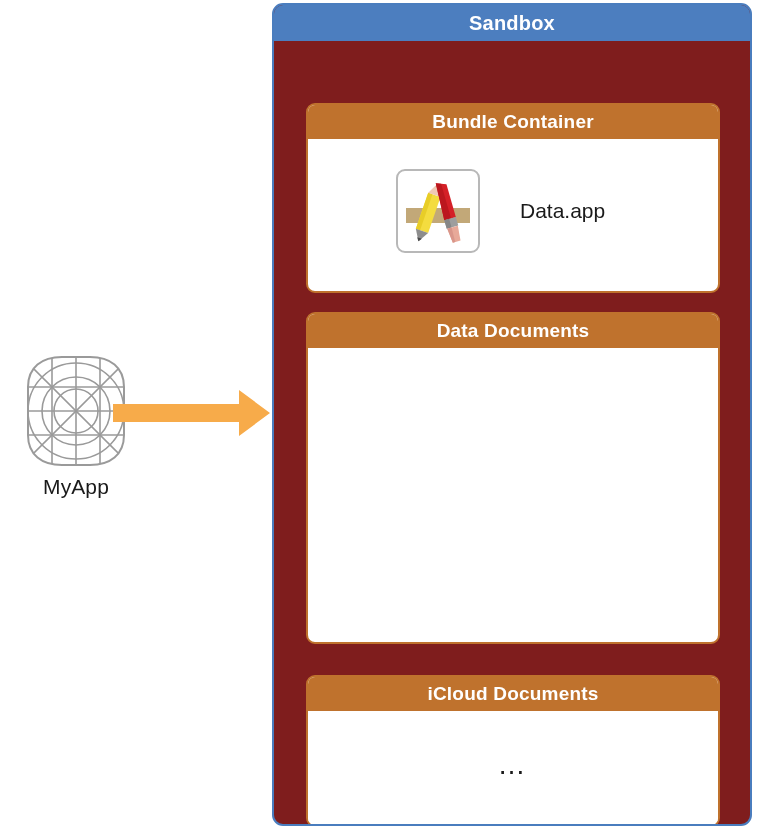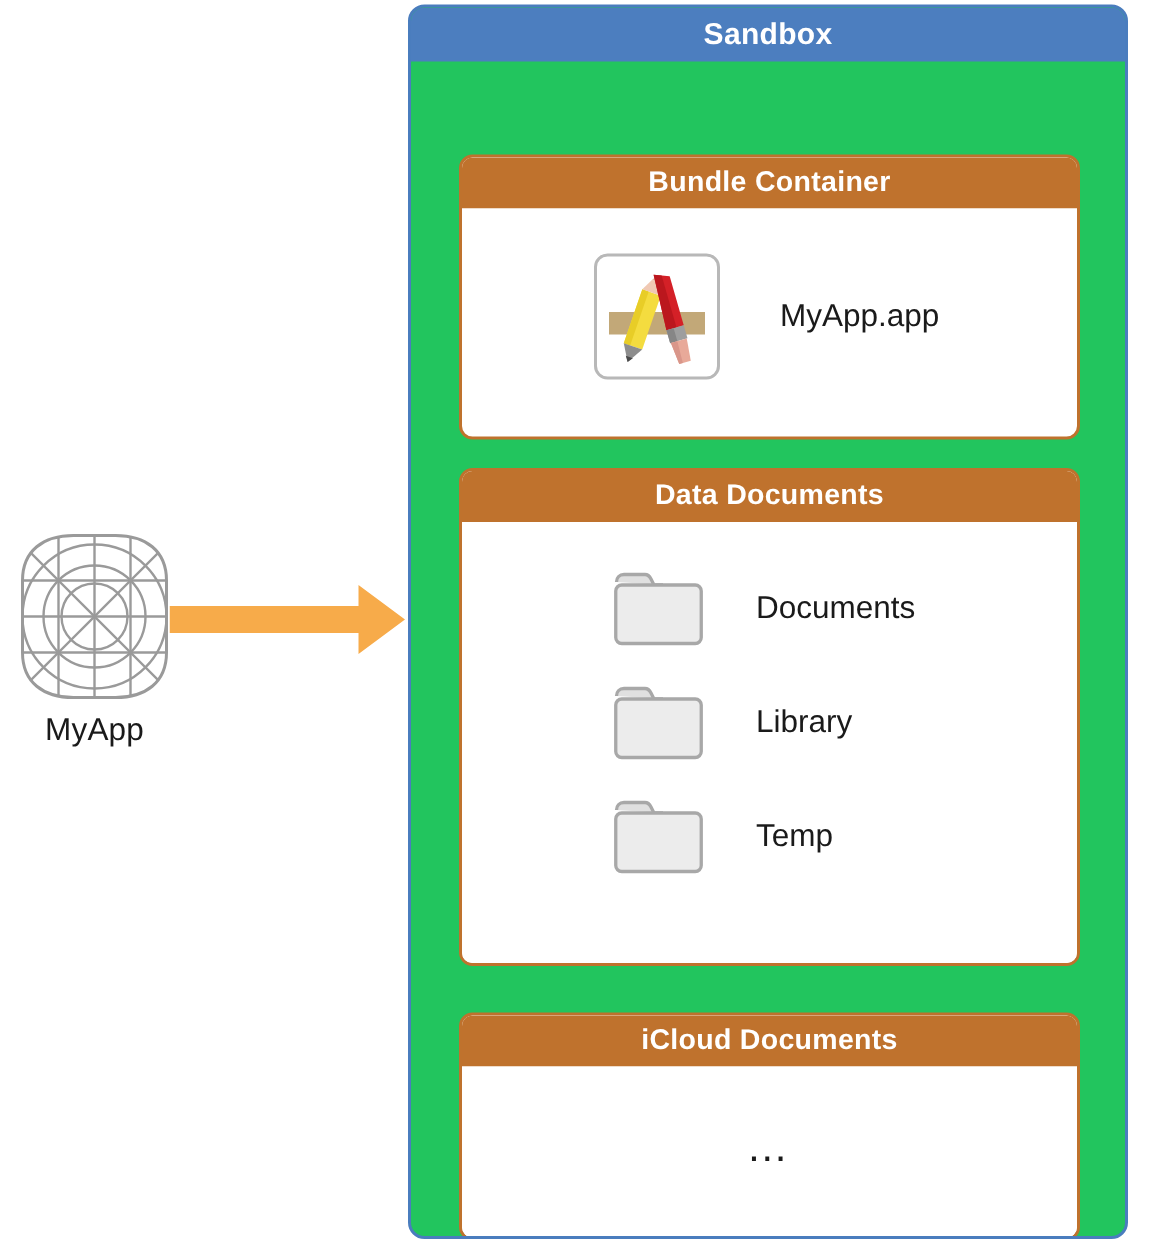--- a/index.html
+++ b/index.html
@@ -11,21 +11,21 @@
     width: 766px;
     height: 834px;
     position: relative;
     font-family: "Liberation Sans", sans-serif;
     overflow: hidden;
   }
 
   
   #app-node {
     position: absolute;
-    left: 7px;
+    left: 20px;
     top: 353px;
     width: 112px;
     height: 160px;
   }
   #app-icon-template {
     position: absolute;
     left: 0;
     top: 0;
     width: 112px;
     height: 116px;
@@ -52,21 +52,21 @@
 
   
   #sandbox-box {
     position: absolute;
     left: 272px;
     top: 3px;
     width: 480px;
     height: 823px;
     border: 2px solid #4a7dbe;
     border-radius: 11px;
-    background: #22c55e;
+    background: #7f1d1d;
     box-sizing: border-box;
     overflow: hidden;
   }
   #sandbox-header {
     height: 36px;
     background: #4c7ebf;
     color: #ffffff;
     font-size: 20px;
     font-weight: bold;
     display: flex;
@@ -246,56 +246,27 @@
                 <path d="M47,10 L57,14 L57,48 L45,48 Z" fill="#d42027"></path>
                 <path d="M47,10 L52,12 L52,48 L45,48 Z" fill="#bb171e"></path>
                 <rect x="45" y="48" width="12" height="9" fill="#9e9e9e"></rect>
                 <rect x="45" y="48" width="5" height="9" fill="#868686"></rect>
                 <path d="M45.5,57 L56.5,57 L55,72 L47,72 Z" fill="#e8a999"></path>
                 <path d="M45.5,57 L50,57 L49.5,72 L47,72 Z" fill="#d9968a"></path>
               </g>
             </svg>
           </div>
 
-          <div id="bundle-row-label">MyApp.app</div>
+          <div id="bundle-row-label">Data.app</div>
         </div>
       </div>
     </div>
 
     <div id="data-container" class="container-card">
       <div class="container-card-header">Data Documents</div>
-      <div class="container-card-body">
-        <div id="folder-list">
-
-          <div class="folder-row">
-            <svg class="folder-icon" viewBox="0 0 62 54">
-              <path d="M3,9 C3,6 5,4 8,4 L22,4 C24,4 25,5 26,7 L28,11 L34,11" fill="#e0e0e0" stroke="#a8a8a8" stroke-width="2.2" stroke-linejoin="round"></path>
-              <rect x="2.5" y="11" width="57" height="39" rx="4" fill="#ececec" stroke="#a8a8a8" stroke-width="2.2"></rect>
-            </svg>
-            <div class="folder-label">Documents</div>
-          </div>
-
-          <div class="folder-row">
-            <svg class="folder-icon" viewBox="0 0 62 54">
-              <path d="M3,9 C3,6 5,4 8,4 L22,4 C24,4 25,5 26,7 L28,11 L34,11" fill="#e0e0e0" stroke="#a8a8a8" stroke-width="2.2" stroke-linejoin="round"></path>
-              <rect x="2.5" y="11" width="57" height="39" rx="4" fill="#ececec" stroke="#a8a8a8" stroke-width="2.2"></rect>
-            </svg>
-            <div class="folder-label">Library</div>
-          </div>
-
-          <div class="folder-row">
-            <svg class="folder-icon" viewBox="0 0 62 54">
-              <path d="M3,9 C3,6 5,4 8,4 L22,4 C24,4 25,5 26,7 L28,11 L34,11" fill="#e0e0e0" stroke="#a8a8a8" stroke-width="2.2" stroke-linejoin="round"></path>
-              <rect x="2.5" y="11" width="57" height="39" rx="4" fill="#ececec" stroke="#a8a8a8" stroke-width="2.2"></rect>
-            </svg>
-            <div class="folder-label">Temp</div>
-          </div>
-
-        </div>
-      </div>
     </div>
 
     <div id="icloud-container" class="container-card">
       <div class="container-card-header">iCloud Documents</div>
       <div class="container-card-body">
         <div id="icloud-ellipsis">…</div>
       </div>
     </div>
 
   </div>

